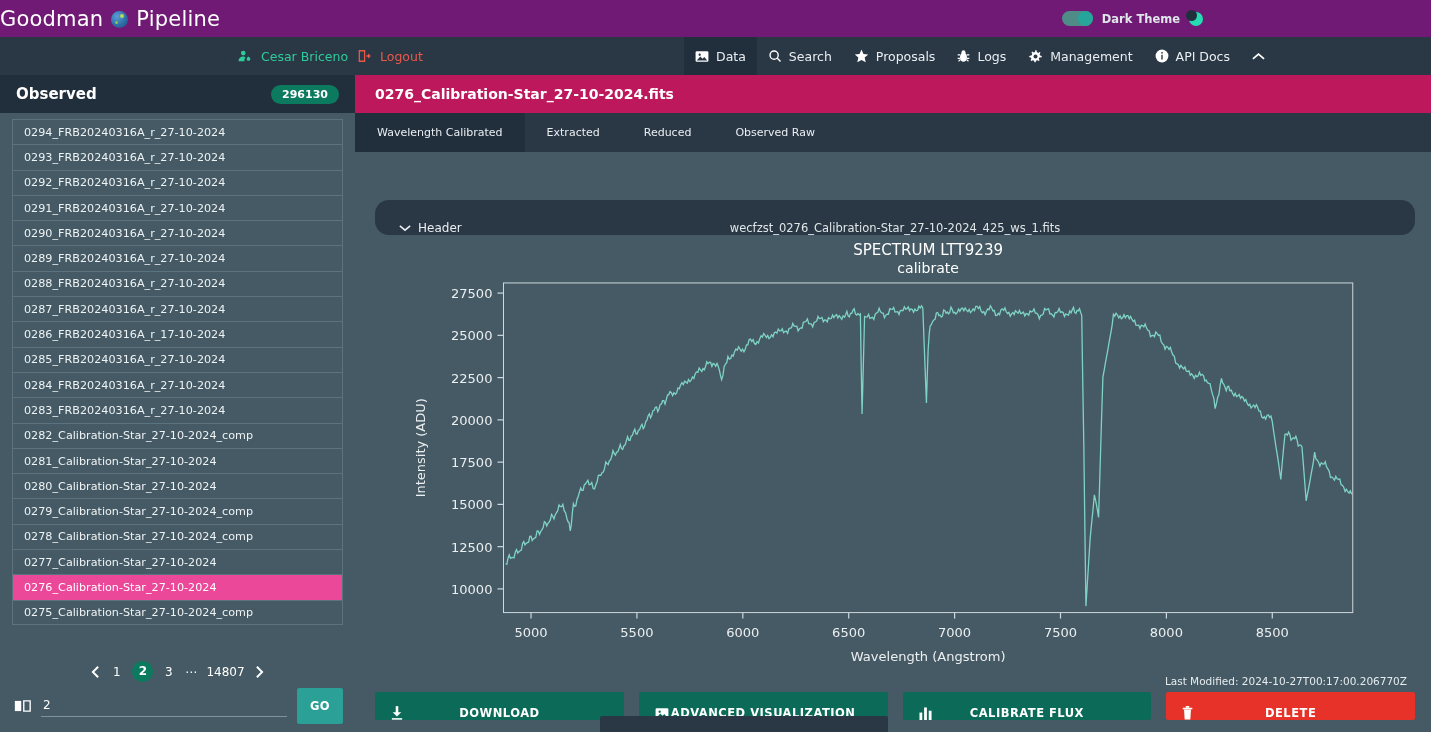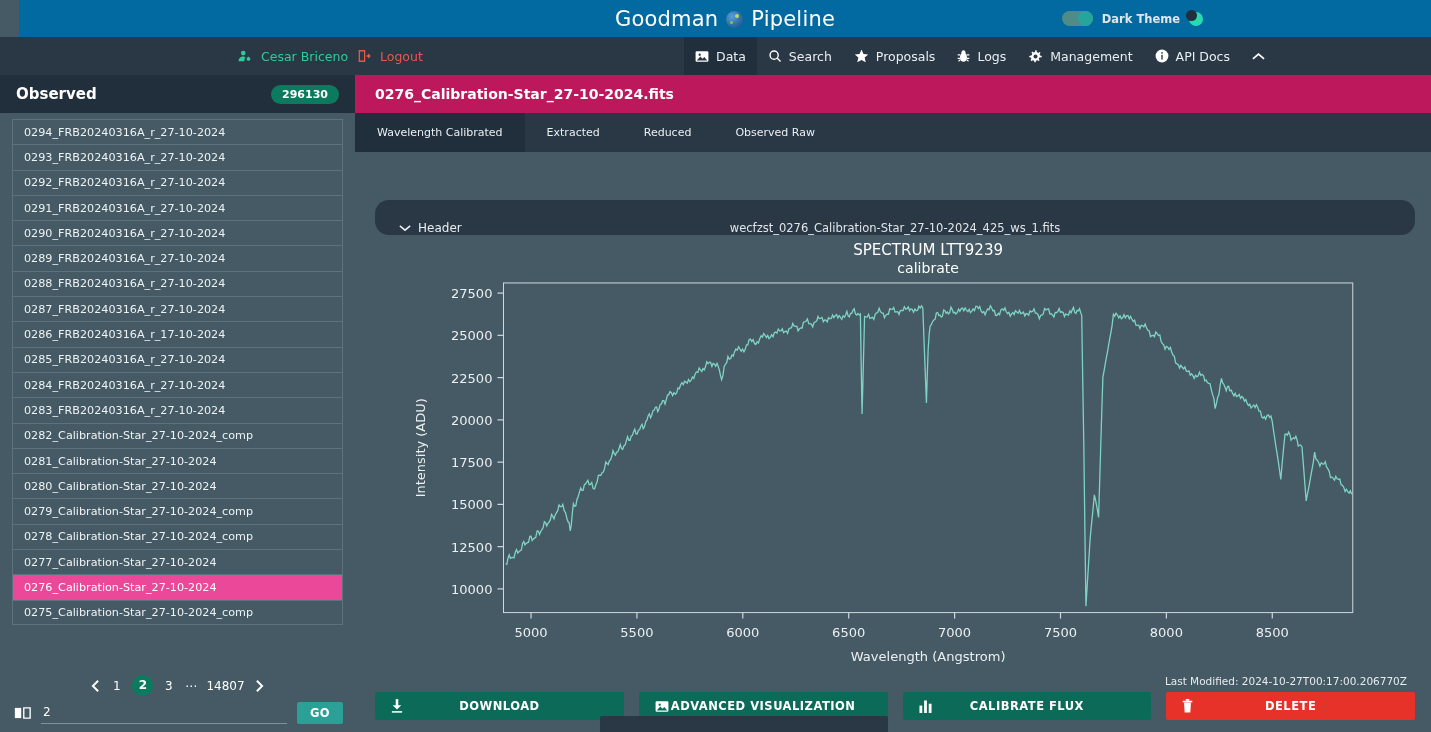--- a/index.html
+++ b/index.html
@@ -7,22 +7,22 @@
     width: 1431px; height: 732px;
     background: #455a64;
     font-family: "DejaVu Sans", "Liberation Sans", sans-serif;
     color: #ffffff;
     overflow: hidden;
   }
   .app { position: relative; width: 1431px; height: 732px; display: flex; flex-direction: column; }
 
   
   .brandbar {
-    height: 37px; background: #0369a1; position: relative;
-    display: flex; align-items: center; justify-content: center; flex: 0 0 37px; margin-left: 19px;
+    height: 37px; background: #701a75; position: relative;
+    display: flex; align-items: center; flex: 0 0 37px;
   }
   .brand-title { font-size: 21px; font-weight: 400; letter-spacing: .2px; color: #fff;
     display: flex; align-items: center; gap: 8px; }
   .globe { width: 17px; height: 17px; border-radius: 50%;
     background: radial-gradient(circle at 35% 32%, #5a9fd4 0%, #2f6ea8 55%, #1d4f7c 100%);
     position: relative; display: inline-block; top: 1px; }
   .globe::before { content:""; position:absolute; width:4px;height:4px;border-radius:50%;
     background:#b9d95a; top:3px; left:9px; }
   .globe::after { content:""; position:absolute; width:3px;height:3px;border-radius:50%;
     background:#8fc24a; top:10px; left:4px; }
@@ -72,21 +72,21 @@
   .pager .arrow { font-size: 15px; font-weight: 700; }
   .pager .pg { min-width: 13px; text-align: center; }
   .pager .pg.cur { background: #0c7a5e; color: #fff; border-radius: 50%;
     width: 21px; height: 21px; line-height: 21px; font-weight: 700; }
   .goto { display: flex; align-items: center; gap: 10px; padding: 2px 12px 8px 14px; }
   .book { font-size: 15px; color: #fff; }
   .goto-input { flex: 1 1 auto; background: transparent; border: none;
     border-bottom: 1px solid #7e949d; color: #fff; font-size: 12px;
     font-family: inherit; padding: 3px 2px 4px; outline: none; }
   .go-btn { background: #2aa096; color: #fff; border: none; font-size: 11.5px;
-    font-weight: 700; padding: 4px 13px; border-radius: 2px; font-family: inherit;
+    font-weight: 700; padding: 11px 13px; border-radius: 2px; font-family: inherit;
     letter-spacing: .4px; }
 
   
   .main { flex: 1 1 auto; display: flex; flex-direction: column; min-width: 0;
     background: #455a64; }
   .main-head { height: 38px; background: #be185d; display: flex; align-items: center;
     padding: 0 0 0 20px; font-size: 14px; font-weight: 700; }
   .tabs { height: 39px; background: #2a3744; display: flex; align-items: stretch; }
   .tab { display: flex; align-items: center; padding: 0 22px; font-size: 11px;
     color: #e9eef2; }
@@ -103,21 +103,21 @@
 
   
   .chart-area { flex: 1 1 auto; position: relative; min-height: 0; }
   .chart-svg { display: block; width: 100%; height: 100%; }
   .last-mod { text-align: right; font-size: 10.5px; color: #e6ecef;
     padding: 0 8px 5px 0; }
 
   
   .actions { display: flex; gap: 15px; padding: 0 16px 12px 20px; }
   .abtn { flex: 1 1 0; height: 28px; background: #0c6b58; color: #fff;
-    border: none; border-radius: 2px; display: flex; align-items: center;
+    border: none; border-radius: 2px; display: flex; align-items: flex-end;
     position: relative; font-family: inherit; font-size: 11.5px; font-weight: 700;
     letter-spacing: .5px; justify-content: center; }
   .abtn .bico { position: absolute; left: 16px; display: flex; align-items: center; }
   .abtn.danger { background: #e63228; }
   .ghost-tip { position: absolute; left: 600px; bottom: -6px; width: 288px;
     height: 22px; background: #2a3744; border-radius: 2px; }
   svg { display: block; }
 </style>
 </head>
 <body>

